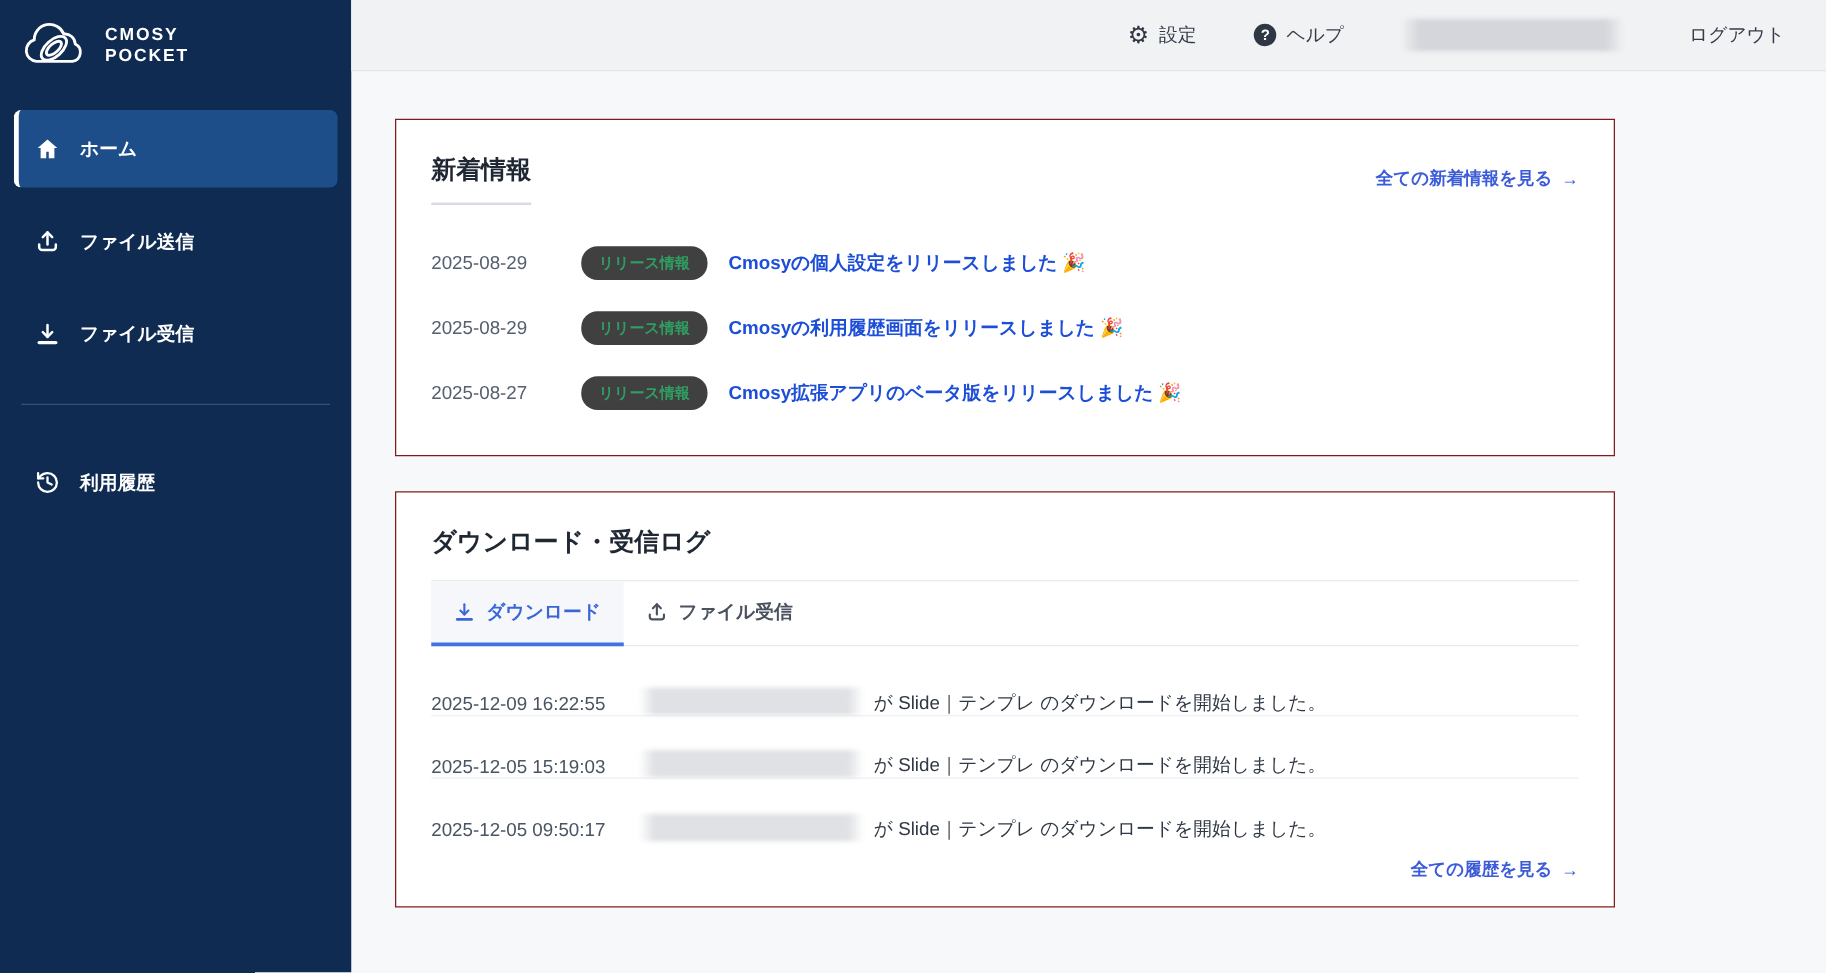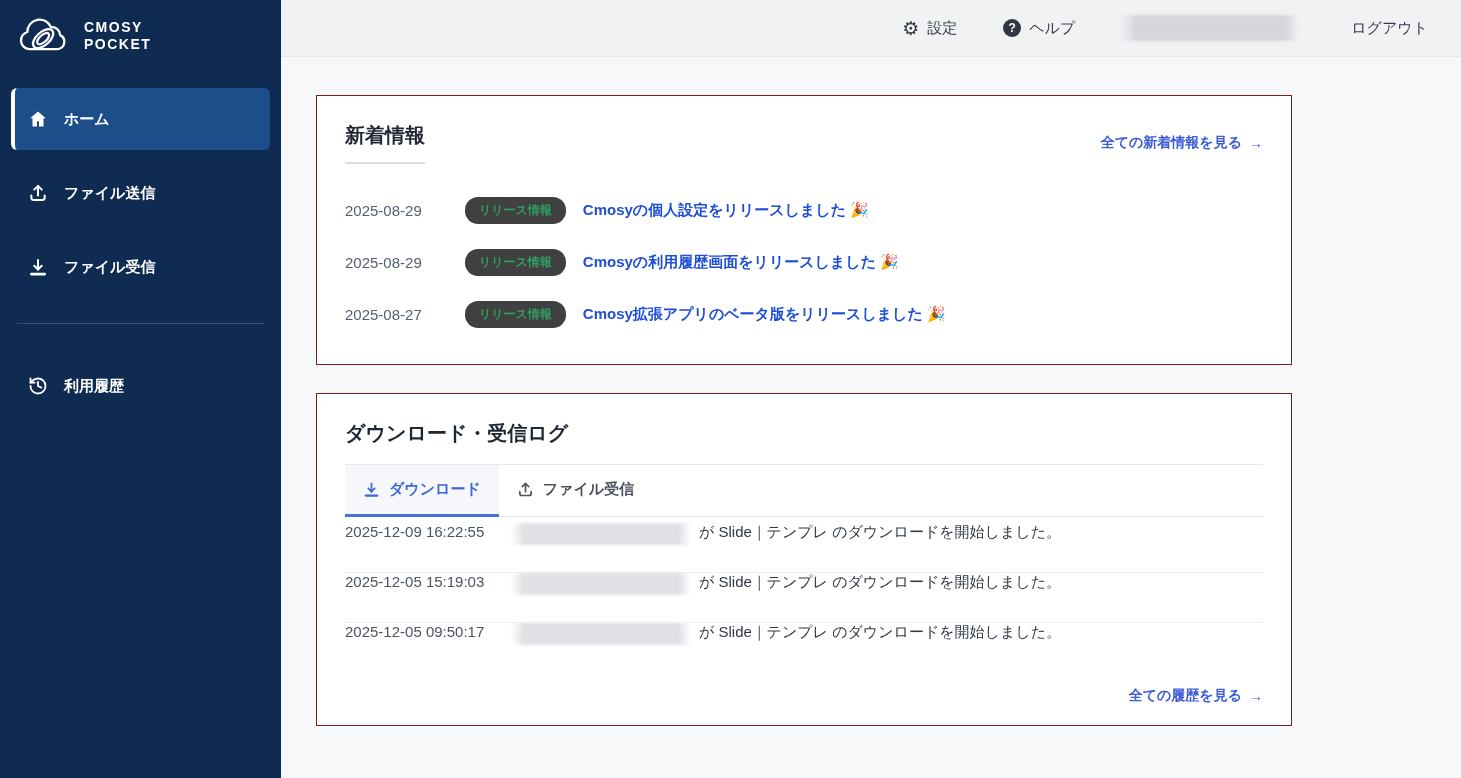--- a/index.html
+++ b/index.html
@@ -51,21 +51,21 @@
   .news-link { color:#1d4ed8; font-size:15px; font-weight:600; cursor:pointer; }
   
   .log-card { padding:26px 28px 20px; }
   .log-head-divider { border:none; border-top:1px solid #e7e9ed; margin:17px 0 0; }
   .tabs { display:flex; border-bottom:1px solid #e7e9ed; }
   .tab { display:flex; align-items:center; gap:9px; padding:15px 18px; font-size:15px; font-weight:600;
     color:#4a5260; cursor:pointer; border-bottom:3px solid transparent; margin-bottom:-1px; }
   .tab.active { color:#3a66d8; background:#f5f7fa; border-bottom-color:#4272e0; }
   .tab svg { width:17px; height:17px; }
   .log-rows { margin-top:6px; }
-  .log-row { display:flex; align-items:flex-start; height:50px; border-bottom:1px solid #eef0f3; font-size:15px; }
+  .log-row { display:flex; align-items:flex-end; height:50px; border-bottom:1px solid #eef0f3; font-size:15px; }
   .log-row:last-child { border-bottom:none; }
   .log-time { width:166px; color:#4a5462; flex-shrink:0; }
   .log-blur { width:180px; height:22px; border-radius:3px; margin-right:8px; filter:blur(1.5px); flex-shrink:0;
     background:linear-gradient(90deg, rgba(224,225,229,0) 0%, #e0e1e5 7%, #e0e1e5 93%, rgba(224,225,229,0) 100%); }
   .log-msg { color:#2f3844; }
   .log-foot { display:flex; justify-content:flex-end; margin-top:14px; }
 </style>
 </head>
 <body>
 

